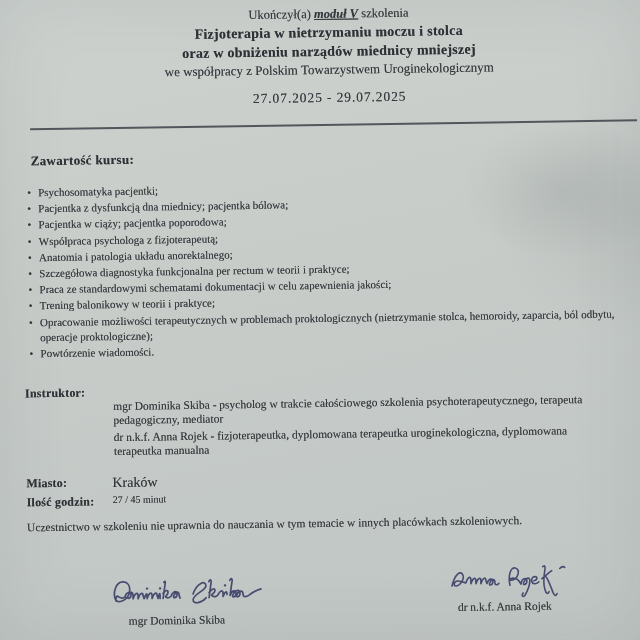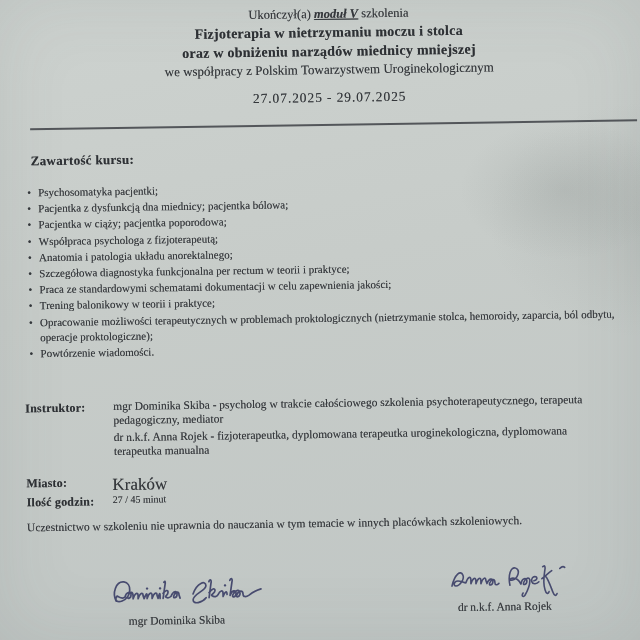--- a/index.html
+++ b/index.html
@@ -29,26 +29,26 @@
   .emph{font-weight:bold;font-style:italic;text-decoration:underline;}
   .title{font-size:14px;font-weight:bold;line-height:17px;letter-spacing:0.25px;color:#2e3135;margin-top:2px;}
   .coop{font-size:13px;line-height:17px;margin-top:1px;}
   .date{font-size:13.5px;letter-spacing:0.9px;margin-top:12px;}
   .rule{position:absolute;top:124px;left:33px;right:0;height:1.6px;background:#53565a;}
   .course-heading{position:absolute;top:149px;left:33px;font-size:13px;font-weight:bold;letter-spacing:0.3px;color:#2e3135;}
   .course-list{position:absolute;top:181px;left:29px;width:589px;margin:0;padding:0;list-style:none;font-size:11px;}
   .course-item{position:relative;padding-left:11px;line-height:15.4px;margin-bottom:0.8px;}
   .course-item::before{content:"\2022";position:absolute;left:0;top:0;}
   .label{position:absolute;left:24px;font-size:12px;font-weight:bold;color:#2e3135;letter-spacing:0.2px;}
-  .instructor-label{top:397px;}
+  .instructor-label{top:382px;}
   .instructor-entries{position:absolute;top:397px;left:112px;width:482px;font-size:11.5px;}
   .entry-line{display:block;line-height:13.6px;}
   .entry-gap{margin-top:4px;}
   .city-label{top:472px;text-align:right;}
-  .city-value{position:absolute;top:472px;left:110px;font-size:17px;}
+  .city-value{position:absolute;top:472px;left:110px;font-size:14px;}
   .hours-label{top:491px;}
   .hours-value{position:absolute;top:491px;left:110px;font-size:10px;}
   .footnote{position:absolute;top:517px;left:24px;font-size:11.5px;white-space:nowrap;}
   .sig-script{position:absolute;z-index:2;}
   .sig-script svg{display:block;}
   .sig-left{left:104px;top:568px;}
   .sig-right{left:438px;top:562px;}
   .sig-label{position:absolute;z-index:1;font-size:11.5px;text-align:center;}
   .sig-label-left{left:100px;top:612px;width:145px;}
   .sig-label-right{left:428px;top:603px;width:145px;}

